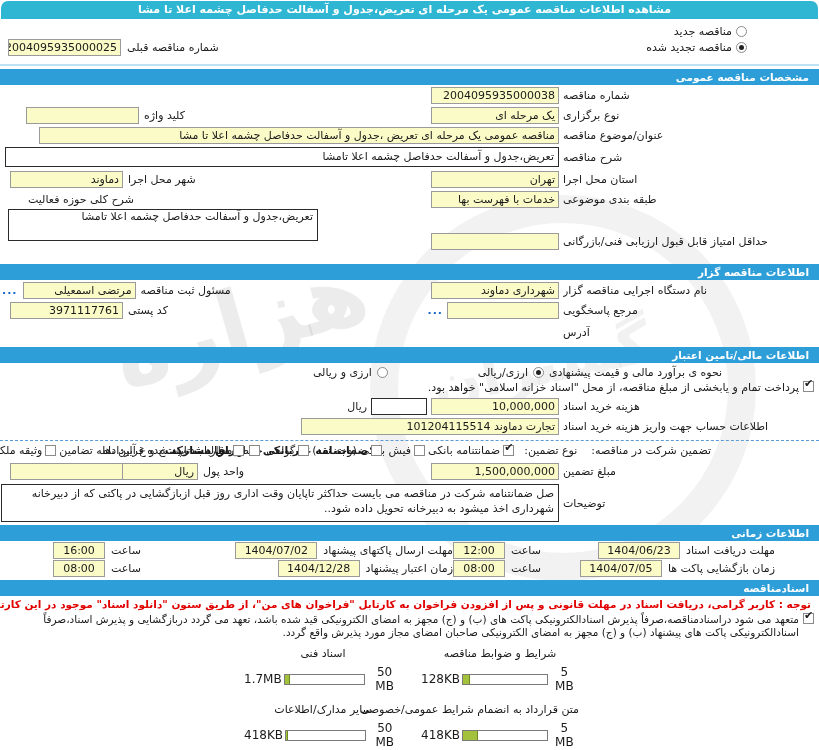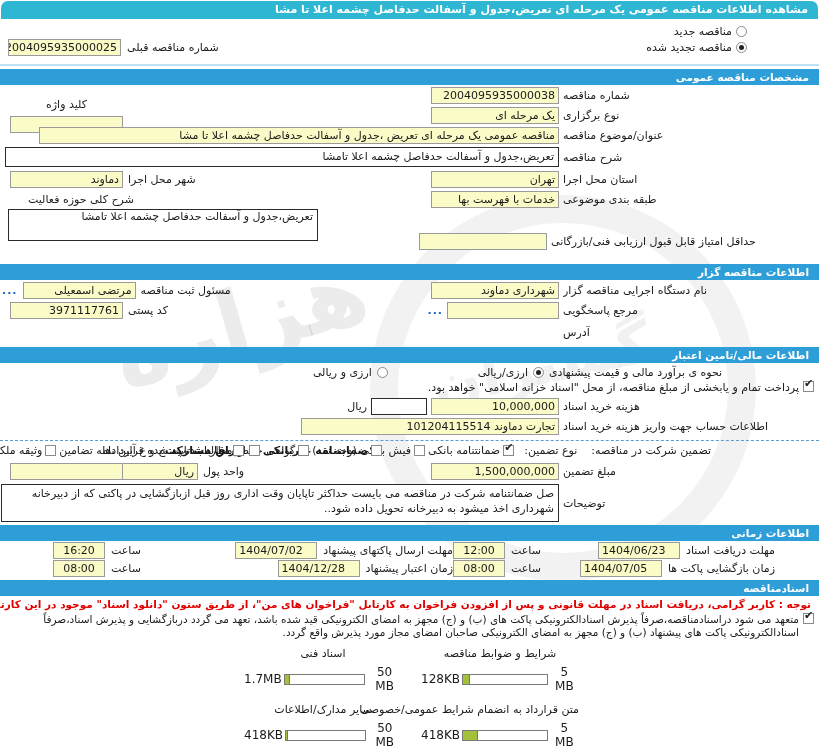--- a/index.html
+++ b/index.html
@@ -9,50 +9,50 @@
     font-family:"DejaVu Sans", sans-serif;font-size:11px;color:#1a1a1a;
   }
   .wm{position:absolute;pointer-events:none;z-index:0;}
   .wm-circle{left:370px;top:195px;width:330px;height:330px;border:28px solid rgba(130,130,130,0.10);border-radius:50%;}
   .wm-text1{left:110px;top:270px;font-size:92px;font-weight:bold;color:rgba(120,120,120,0.14);transform:rotate(-16deg);}
   .wm-text2{left:430px;top:330px;font-size:58px;font-weight:bold;color:rgba(120,120,120,0.10);transform:rotate(-12deg);}
   .content{position:relative;z-index:1;}
 
   .titlebar{height:18px;margin:1px 1px 0;border-radius:7px 7px 0 0;background:#2FB6D3;
     color:#fff;font-weight:bold;font-size:11px;line-height:18px;padding-right:10px;
-    white-space:nowrap;overflow:hidden;}
+    white-space:nowrap;overflow:hidden;text-align:center;}
   .secbar{height:16px;background:#2E9ED9;color:#fff;font-weight:bold;font-size:10.5px;
     line-height:16px;padding-right:10px;margin-top:3px;}
   .lightrule{height:2px;background:#BFE3F2;margin-top:3px;}
 
   .radio-area{position:relative;height:38px;padding-top:4px;}
   .radio-row{display:flex;align-items:center;gap:4px;margin-right:72px;height:16px;padding-left:44px;}
   .prev-field{position:absolute;left:8px;top:20px;display:flex;align-items:center;gap:6px;}
 
   .rb{width:11px;height:11px;border:1px solid #8a8a8a;border-radius:50%;background:#fff;flex:none;position:relative;box-sizing:border-box;}
   .rb.on::after{content:"";position:absolute;left:2px;top:2px;right:2px;bottom:2px;background:#222;border-radius:50%;}
   .cb{width:11px;height:11px;border:1px solid #8a8a8a;background:#fff;flex:none;position:relative;box-sizing:border-box;}
   .cb.on::after{content:"\2714";position:absolute;top:-5px;left:0px;font-size:11px;color:#222;}
 
   .yin{background:#FBFBC8;border:1px solid #9a9a9a;height:15px;line-height:15px;
     padding:0 3px;box-sizing:content-box;white-space:nowrap;overflow:hidden;text-align:right;}
   .win{background:#fff;border:1px solid #2b2b2b;min-height:18px;line-height:18px;
     padding:0 4px;white-space:nowrap;overflow:hidden;}
   .w120{width:120px;} .w105{width:105px;} .w104{width:104px;} .w250{width:250px;}
-  .w512{width:512px;} .w554{width:554px;box-sizing:border-box;} .w74{width:74px;text-align:left;}
+  .w512{width:512px;} .w554{width:554px;box-sizing:border-box;} .w74{width:74px;text-align:center;}
   .w44{width:44px;text-align:center;} .w70{width:70px;} .w46{width:46px;}
 
   .frow{display:flex;align-items:center;height:20px;position:relative;gap:4px;}
   .frow.tall{height:24px;}
   .lbl{width:256px;text-align:left;white-space:nowrap;overflow:hidden;flex:none;}
   .left-extra{position:absolute;display:flex;align-items:center;gap:5px;}
   .dots{color:#1668c8;font-weight:bold;letter-spacing:1px;}
 
   .gen-bottom{position:relative;height:52px;}
-  .gen-bottom .minscore{position:absolute;right:12px;top:24px;display:flex;align-items:center;gap:4px;}
+  .gen-bottom .minscore{position:absolute;right:0;top:24px;display:flex;align-items:center;gap:4px;}
   .gen-bottom .activity-box{position:absolute;left:8px;top:0px;width:300px;height:30px;line-height:14px;text-align:right;}
 
   .fin-radio-row{display:flex;align-items:center;height:18px;gap:5px;}
   .fin-radio-row .lbl2{width:270px;text-align:left;white-space:nowrap;flex:none;}
   .sp80{width:80px;flex:none;}
   .chk-row{display:flex;align-items:flex-start;gap:4px;padding-right:5px;min-height:15px;}
   .dotted{border:none;border-top:1px dashed #5B9BD5;margin:4px 0 3px;}
 
   .guarantee{display:flex;padding-right:108px;gap:10px;align-items:flex-start;}
   .g-lbl{white-space:nowrap;flex:none;display:flex;gap:14px;}
@@ -110,21 +110,21 @@
   <div class="lightrule"></div>
   <div class="secbar">مشخصات مناقصه عمومی</div>
 
   <div class="frow">
     <span class="lbl">شماره مناقصه</span>
     <div class="yin w120">2004095935000038</div>
   </div>
   <div class="frow">
     <span class="lbl">نوع برگزاری</span>
     <div class="yin w120">یک مرحله ای</div>
-    <div class="left-extra" style="left:10px;flex-direction:column;">
+    <div class="left-extra" style="left:26px;">
       <span>کلید واژه</span>
       <div class="yin w105"></div>
     </div>
   </div>
   <div class="frow">
     <span class="lbl">عنوان/موضوع مناقصه</span>
     <div class="yin w512">مناقصه عمومی یک مرحله ای تعریض ،جدول و آسفالت حدفاصل چشمه اعلا تا مشا</div>
   </div>
   <div class="frow tall">
     <span class="lbl">شرح مناقصه</span>
@@ -270,21 +270,21 @@
     <div class="sch-cell sch-c1">
       <span class="sch-lbl">مهلت دریافت اسناد</span>
       <div class="yin w74">1404/06/23</div>
       <span class="hl">ساعت</span>
       <div class="yin w44">12:00</div>
     </div>
     <div class="sch-cell sch-c2">
       <span class="sch-lbl">مهلت ارسال پاکتهای پیشنهاد</span>
       <div class="yin w74">1404/07/02</div>
       <span class="hl">ساعت</span>
-      <div class="yin w44">16:20</div>
+      <div class="yin w44">16:00</div>
     </div>
   </div>
   <div class="sch-row">
     <div class="sch-cell sch-c1">
       <span class="sch-lbl">زمان بازگشایی پاکت ها</span>
       <div class="yin w74">1404/07/05</div>
       <span class="hl">ساعت</span>
       <div class="yin w44">08:00</div>
     </div>
     <div class="sch-cell sch-c2">

